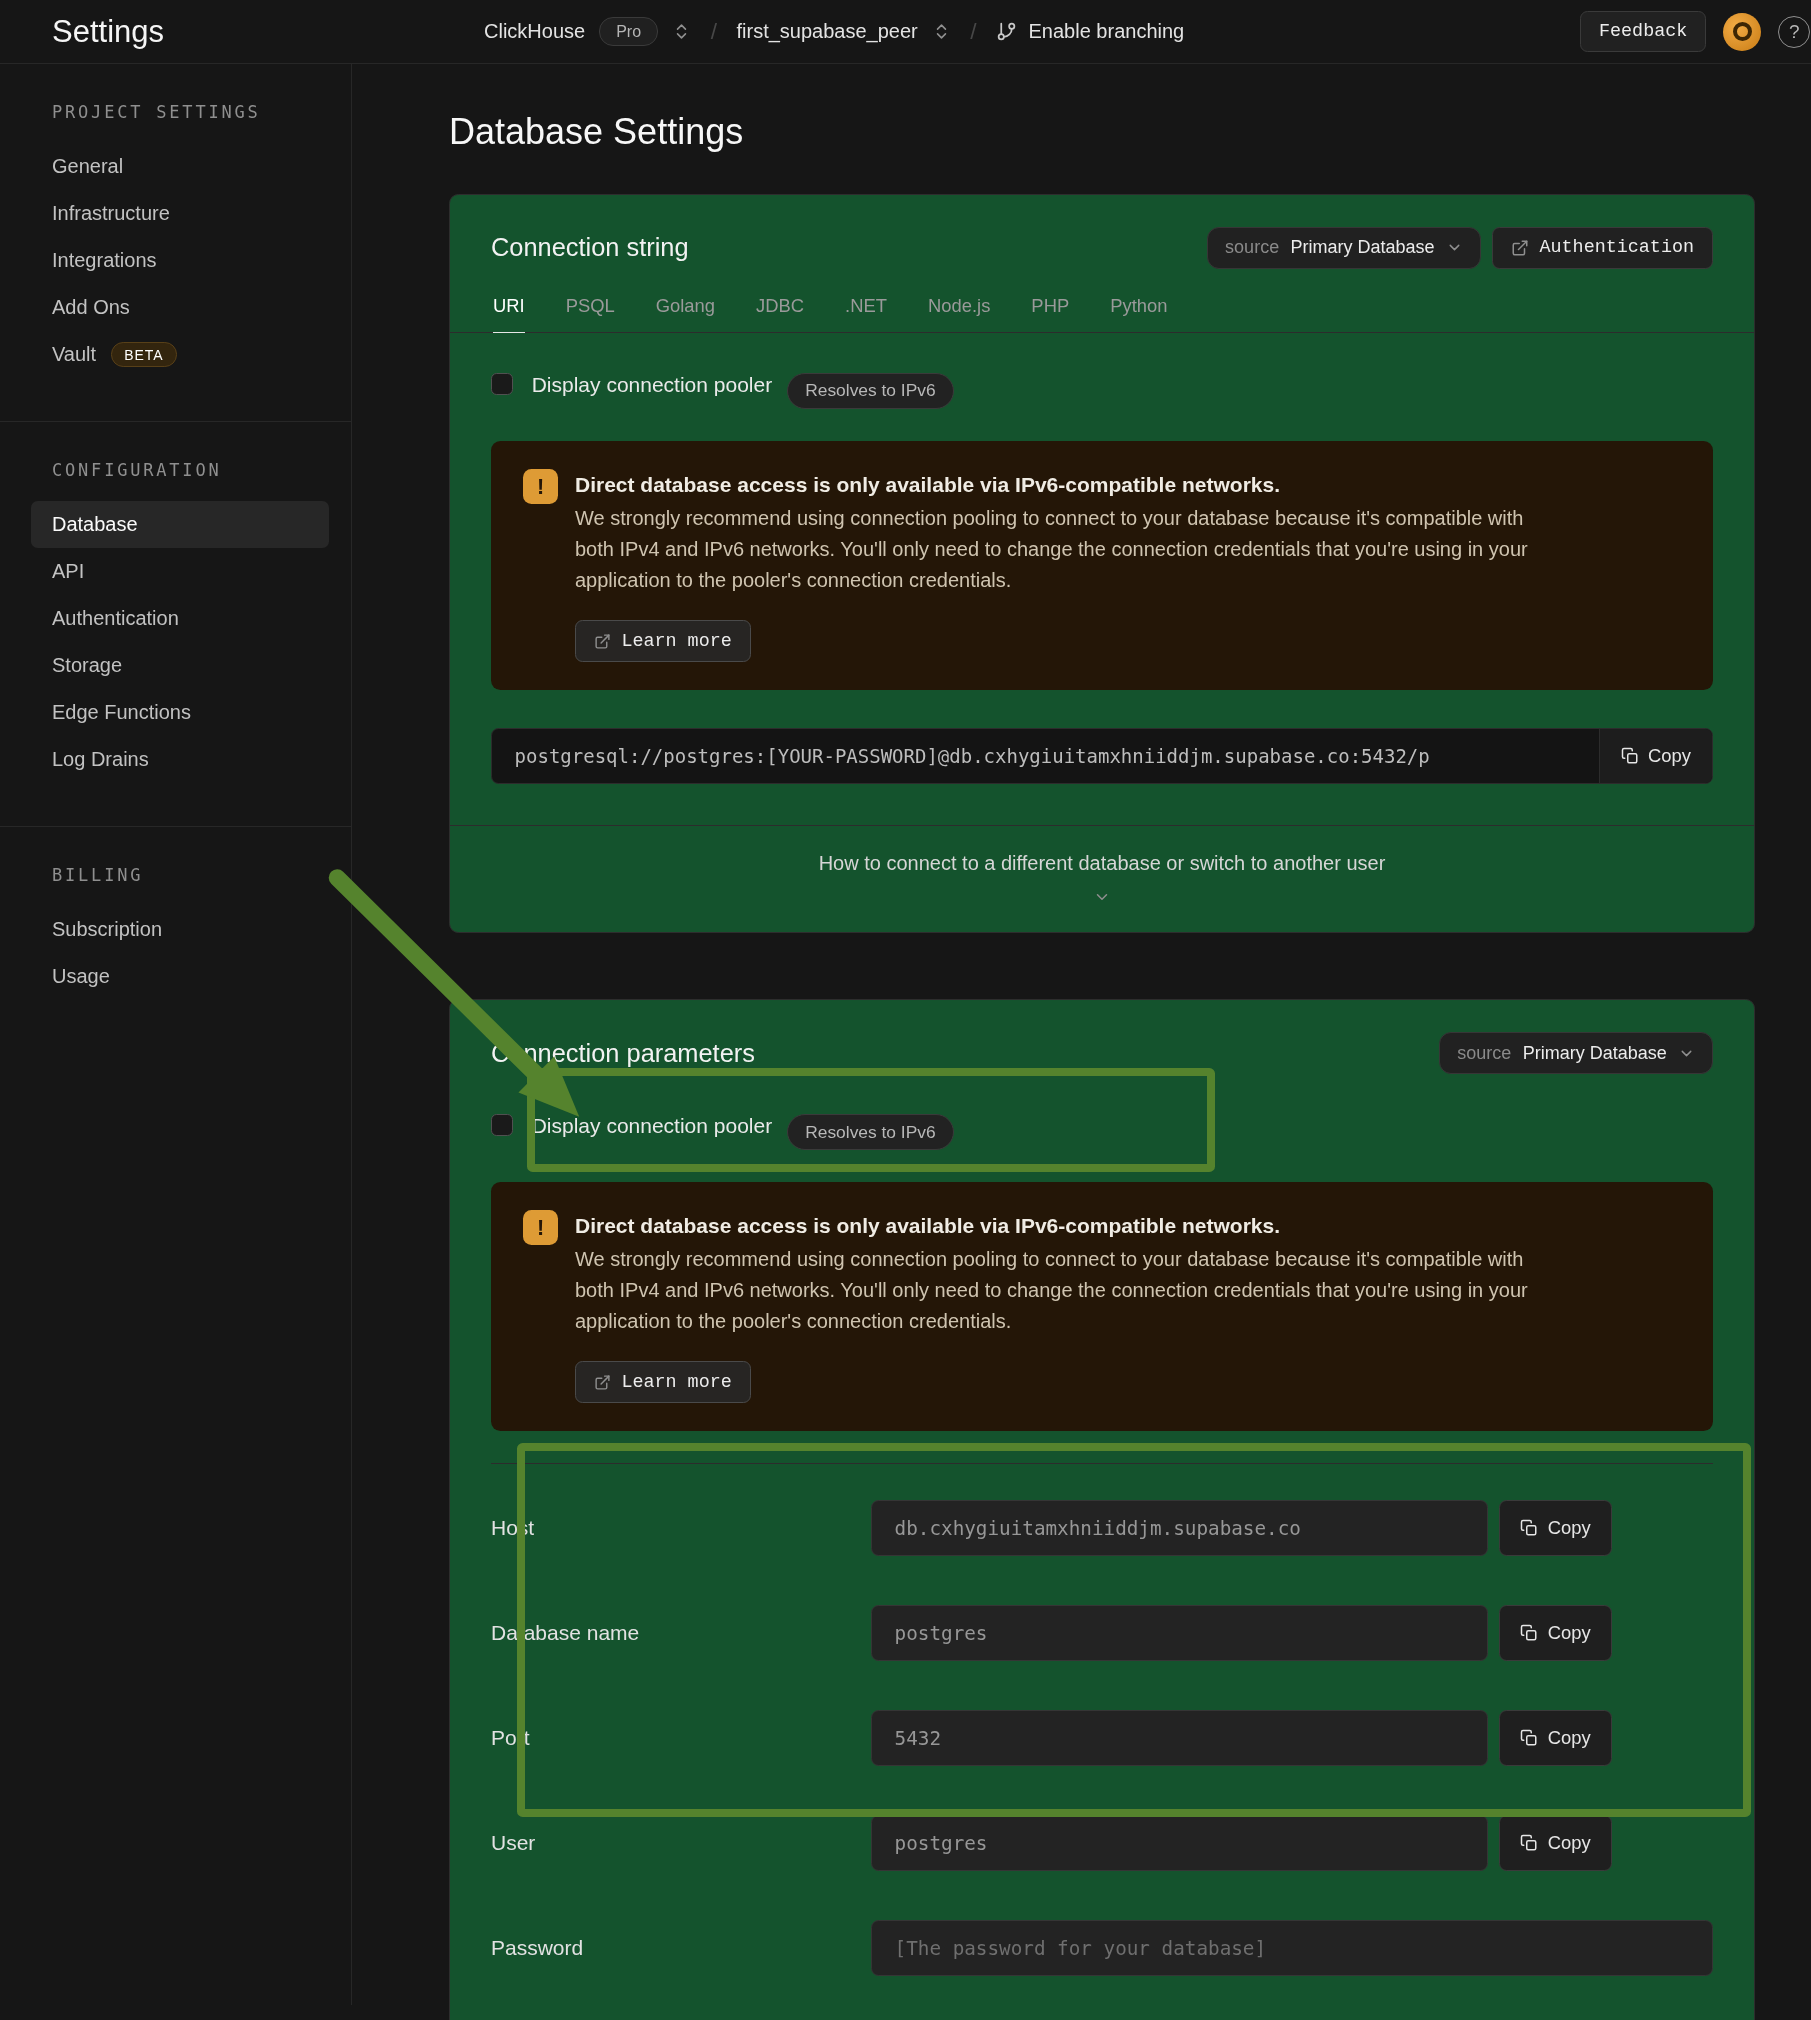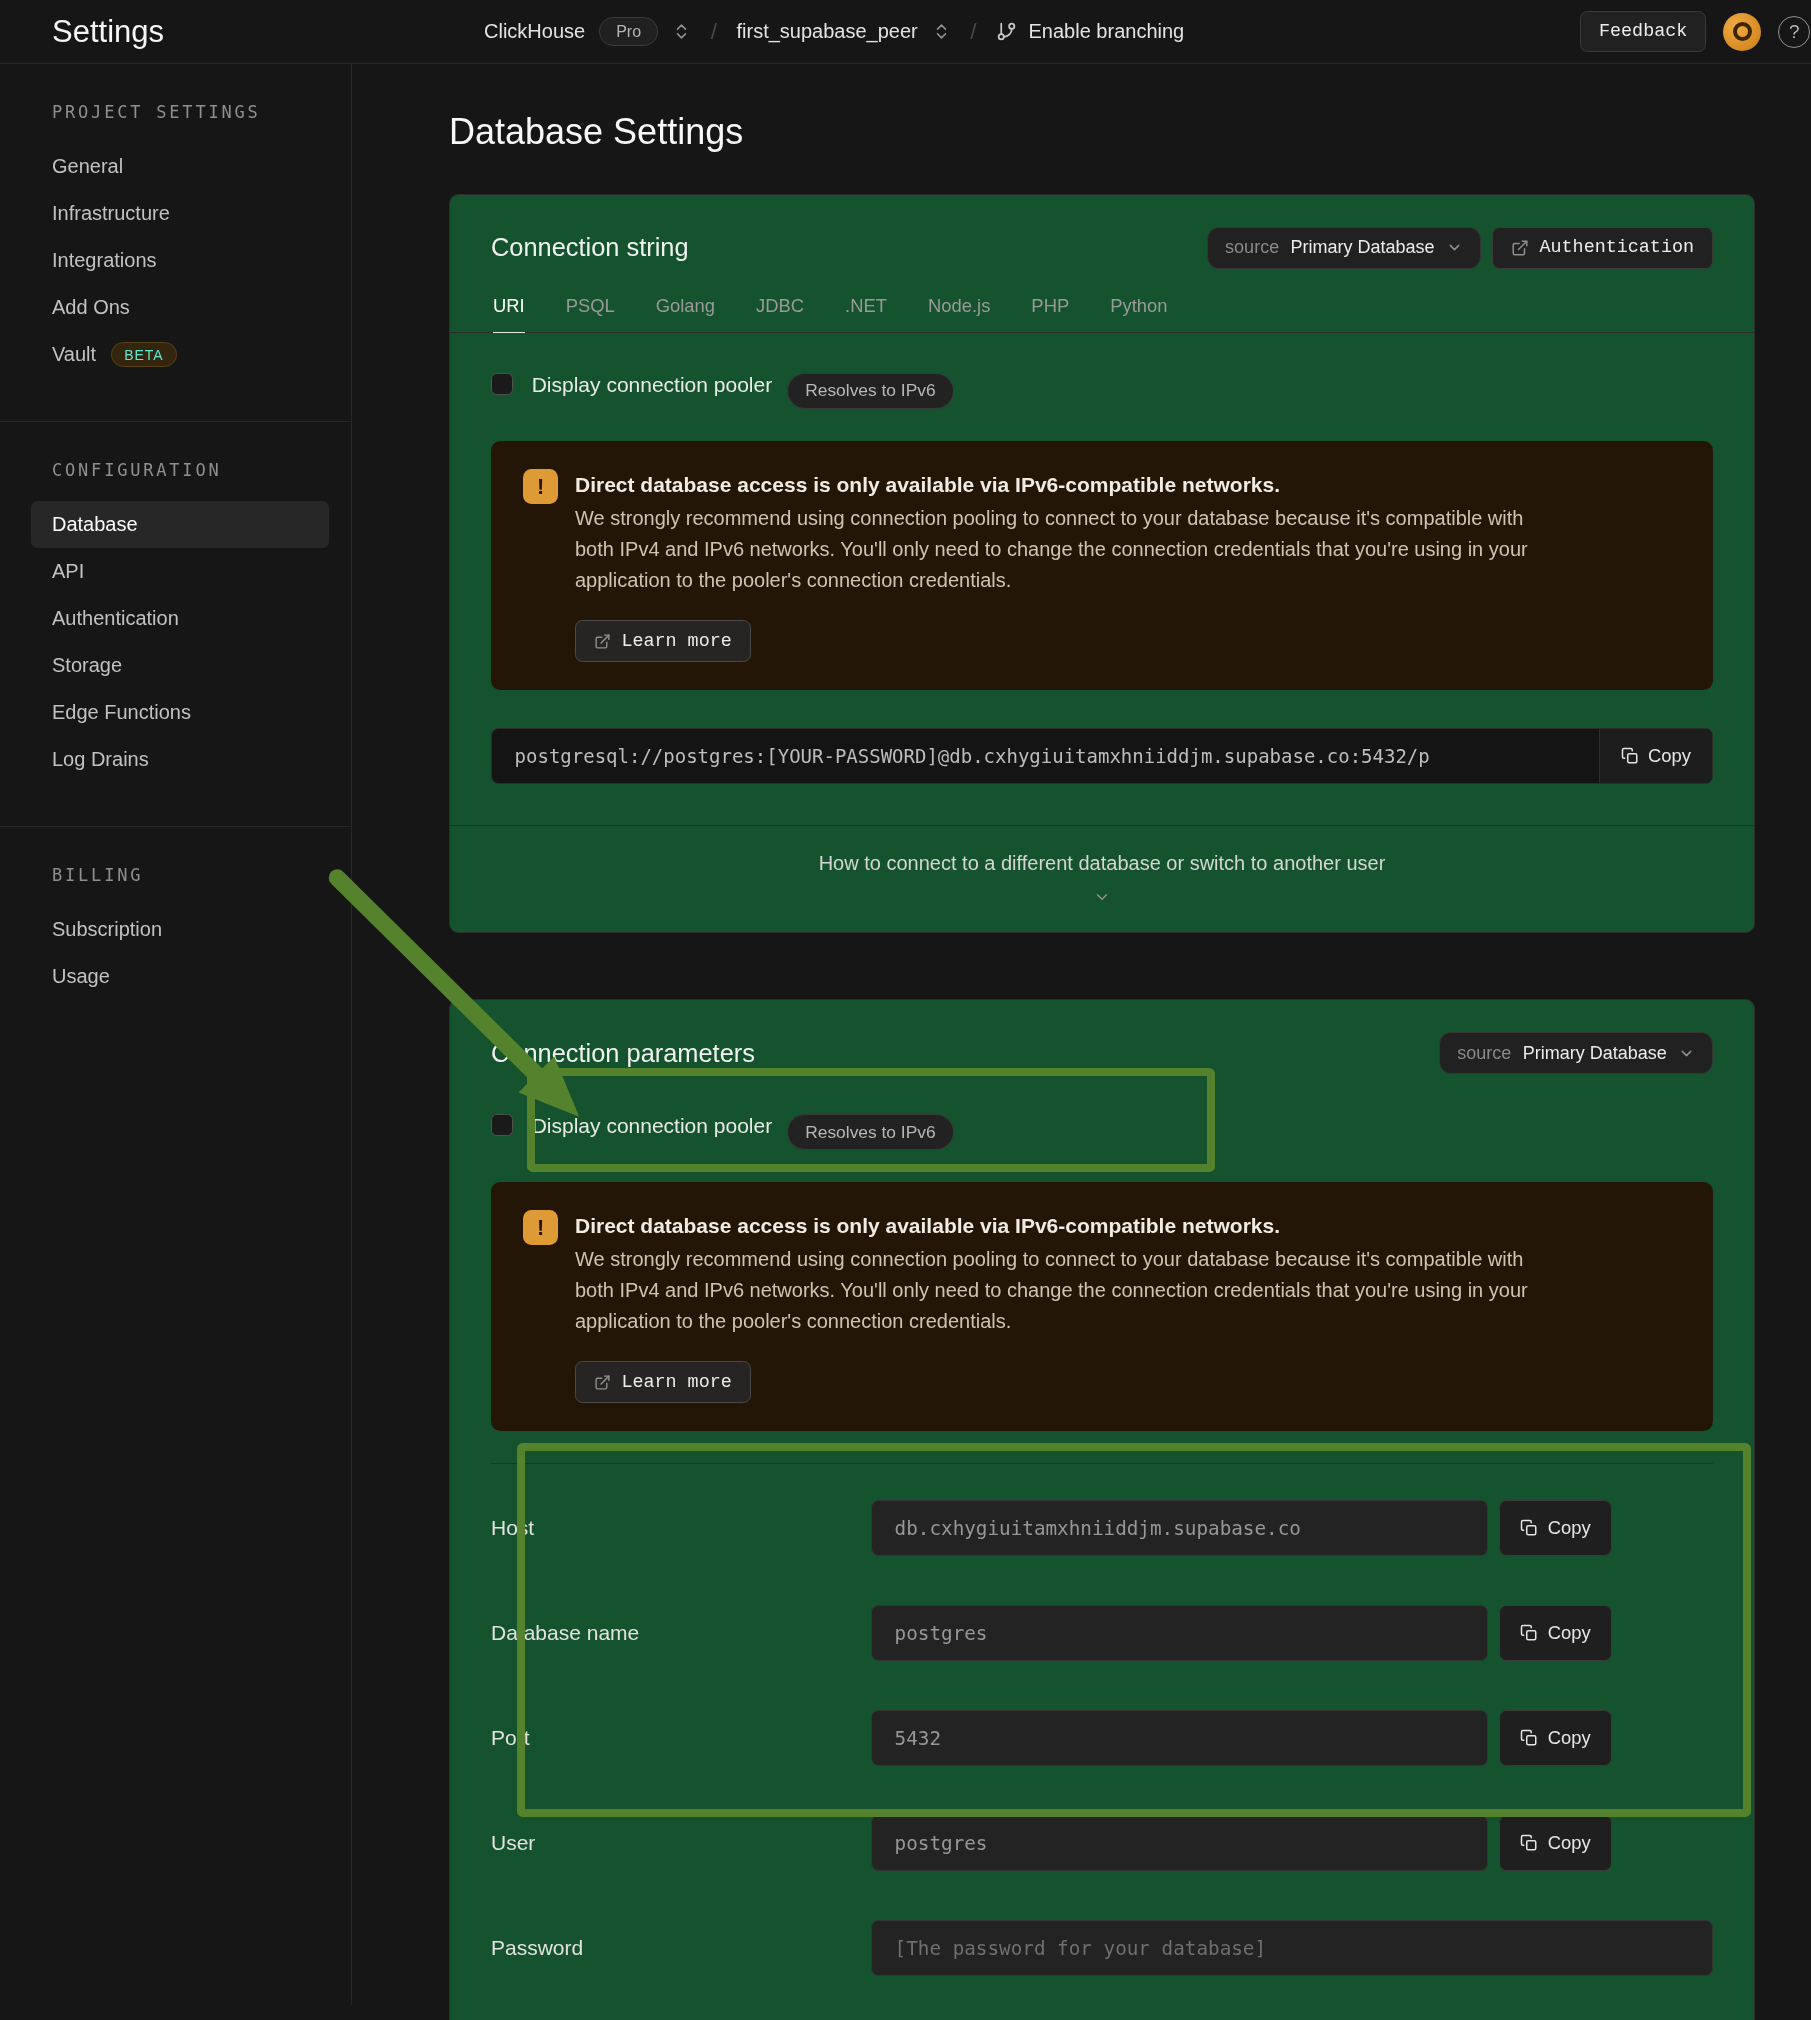--- a/index.html
+++ b/index.html
@@ -28,21 +28,21 @@
   
   .app-body { display:flex; height:1941px; }
 
   
   .sidebar { width:352px; flex:none; border-right:0.9px solid #272727; }
   .side-section { padding:38px 0 43px; }
   .side-section + .side-section { border-top:0.9px solid #272727; }
   .side-title { font-family:"DejaVu Sans Mono", monospace; font-size:17px; letter-spacing:2.8px; color:#8f8f8f; padding-left:52px; margin-bottom:21px; }
   .side-item { height:47px; margin:0 21.7px 0 31px; padding-left:21px; border-radius:6.6px; display:flex; align-items:center; font-size:20px; color:#c2c2c2; cursor:pointer; }
   .side-item.active { background:#272727; color:#fafafa; font-weight:500; }
-  .beta-badge { margin-left:15px; font-size:14px; letter-spacing:0.9px; color:#5eead4; background:#33250e; border:0.9px solid #584018; border-radius:12.2px; padding:3.8px 12.2px;text-align:center; }
+  .beta-badge { margin-left:15px; font-size:14px; letter-spacing:0.9px; color:#ffffff; background:#33250e; border:0.9px solid #584018; border-radius:12.2px; padding:3.8px 12.2px;text-align:center; }
 
   
   .main { flex:1; padding:47px 57px 0 97px; }
   .page-title { font-size:36px; font-weight:500; color:#f7f7f7; margin-bottom:41px; }
   .card { background:#14532d; border:0.9px solid #2d2d2d; border-radius:9.4px; }
   .card + .card { margin-top:66px; }
   .card-header { display:flex; align-items:center; justify-content:space-between; padding:32px 41px 0; }
   .card-title { font-size:25.4px; font-weight:500; color:#f2f2f2; }
   .header-controls { display:flex; gap:11.3px; }
   .select-pill { display:flex; align-items:center; gap:11.3px; background:#212121; border:0.9px solid #363636; border-radius:12px; padding:9.4px 17px; font-size:18px; cursor:pointer; }

